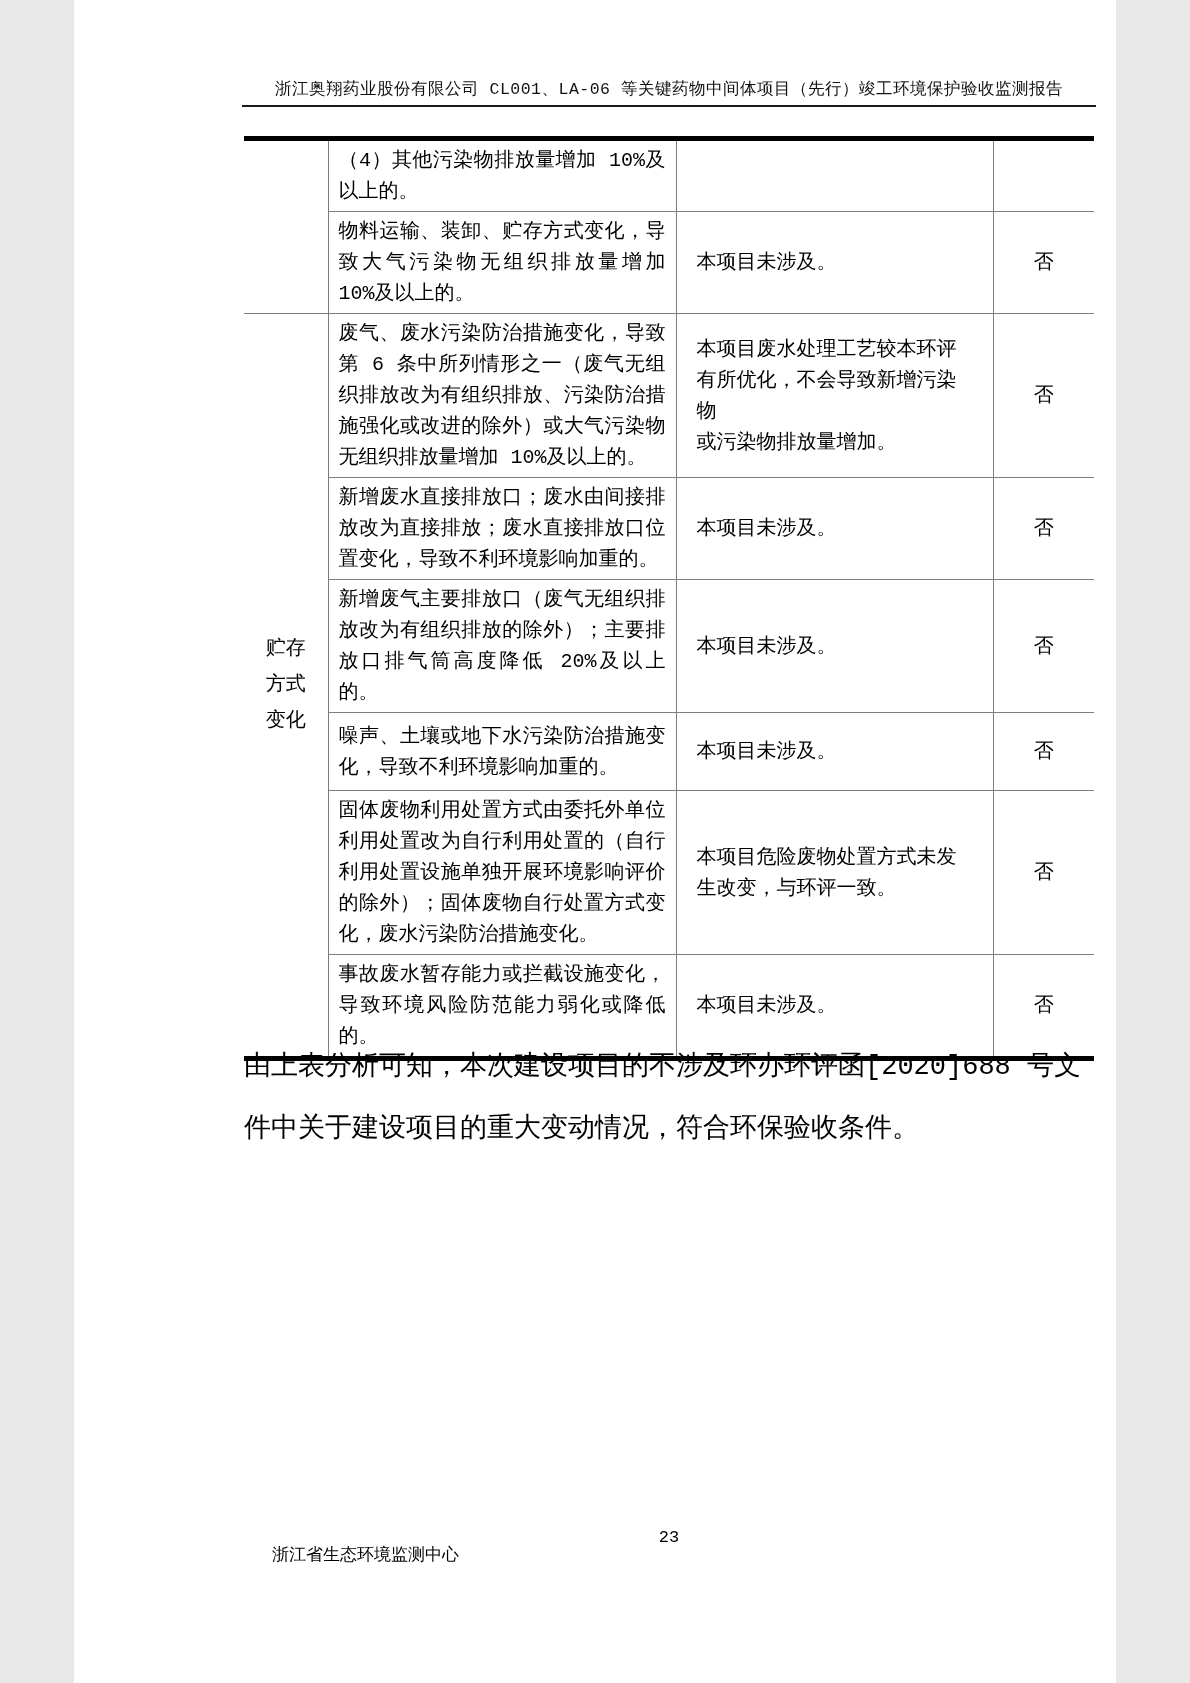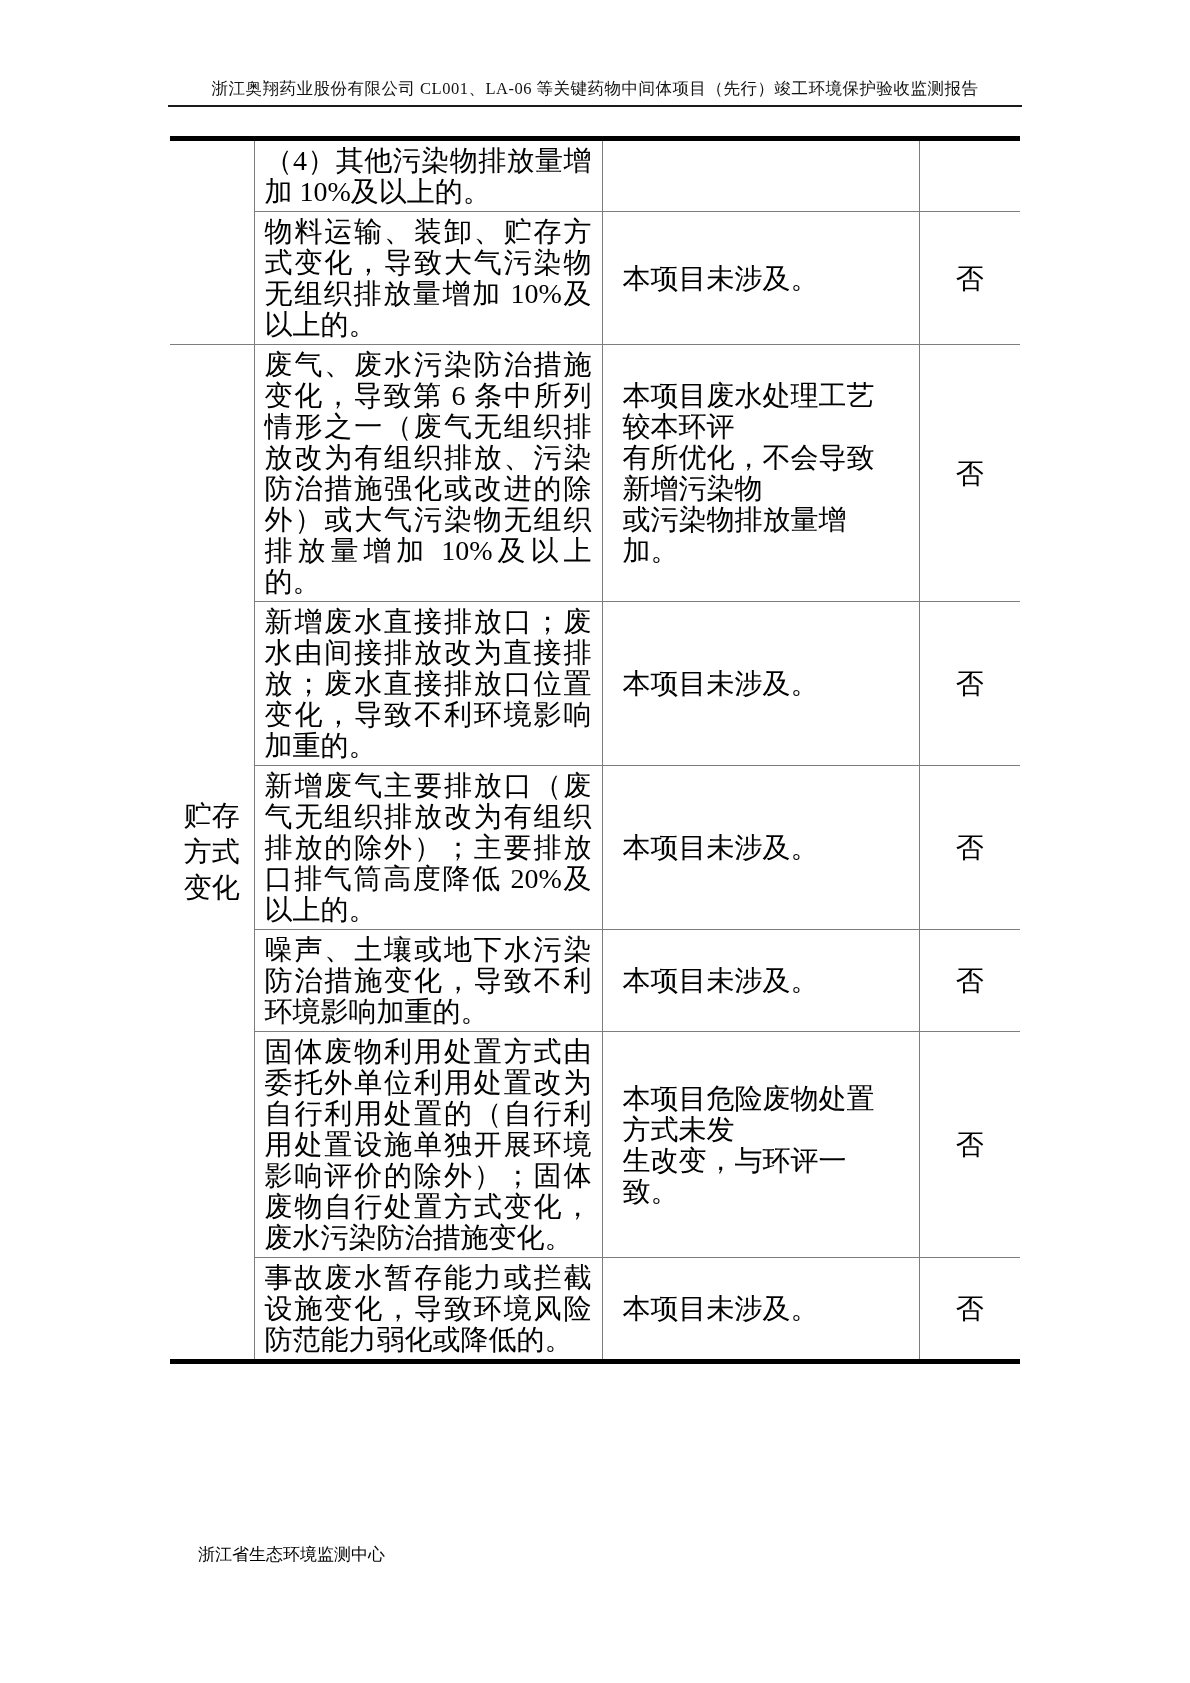--- a/index.html
+++ b/index.html
@@ -1,23 +1,23 @@
 <!DOCTYPE html>
 <html><head>
 <meta charset="utf-8">
 <style>
   * { margin: 0; padding: 0; box-sizing: border-box; }
   html, body { background: #e8e8e8; }
   .page {
     position: relative;
-    width: 1190px;
+    width: 1042px;
     height: 1683px;
     margin: 0 auto;
     background: #ffffff;
-    font-family: Liberation Serif, serif;
+    font-family: Liberation Mono, monospace;
     color: #000000;
     overflow: hidden;
   }
   .header-title {
     position: absolute;
     top: 78px;
     left: 100px;
     width: 990px;
     text-align: center;
     font-size: 16.5px;
@@ -36,21 +36,21 @@
     position: absolute;
     top: 136px;
     left: 170px;
     width: 850px;
     table-layout: fixed;
     border-collapse: collapse;
     border-top: 5px solid #000000;
     border-bottom: 5px solid #000000;
     border-left: hidden;
     border-right: hidden;
-    font-size: 28px;
+    font-size: 20px;
   }
   table.major-change-table td {
     border: 1.5px solid #7d7d7d;
     vertical-align: middle;
     line-height: 31px;
   }
   td.cell-group-label {
     text-align: center;
     padding: 0;
   }
@@ -172,18 +172,23 @@
         <td class="cell-answer">否</td>
       </tr>
       <tr class="r7">
         <td class="cell-situation">事故废水暂存能力或拦截设施变化，导致环境风险防范能力弱化或降低的。</td>
         <td class="cell-response">本项目未涉及。</td>
         <td class="cell-answer">否</td>
       </tr>
     </tbody>
   </table>
 
+  <div class="summary-paragraph">
+    <div class="para-line">由上表分析可知，本次建设项目的不涉及环办环评函[2020]688 号文</div>
+    <div class="para-line">件中关于建设项目的重大变动情况，符合环保验收条件。</div>
+  </div>
 
   <div class="footer">
+    <span class="page-number">23</span>
     <span class="footer-organization">浙江省生态环境监测中心</span>
   </div>
 
 </div>
 
 </body></html>

